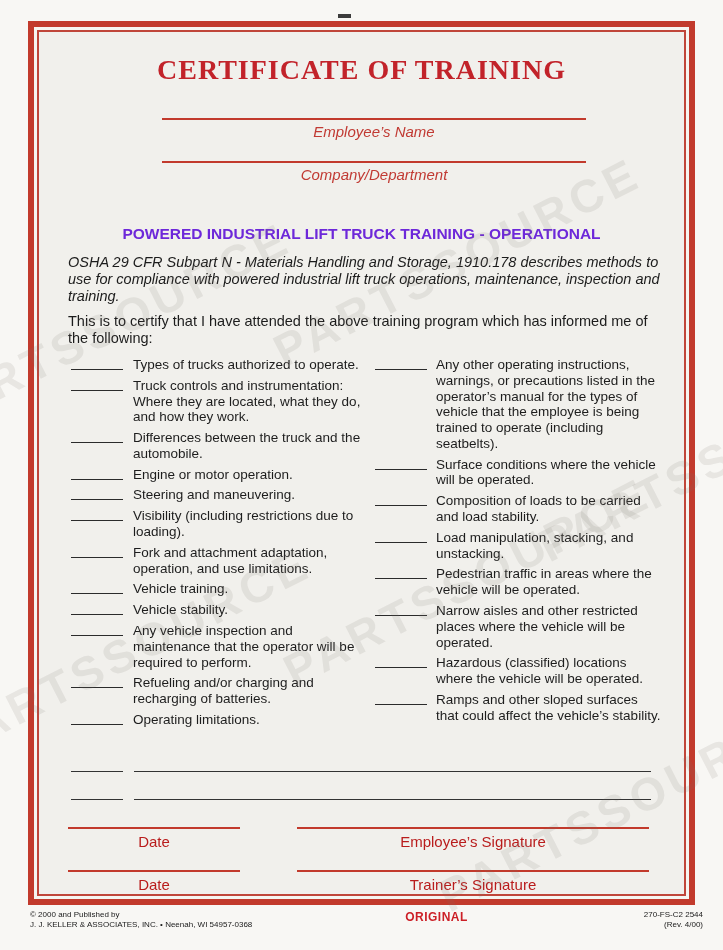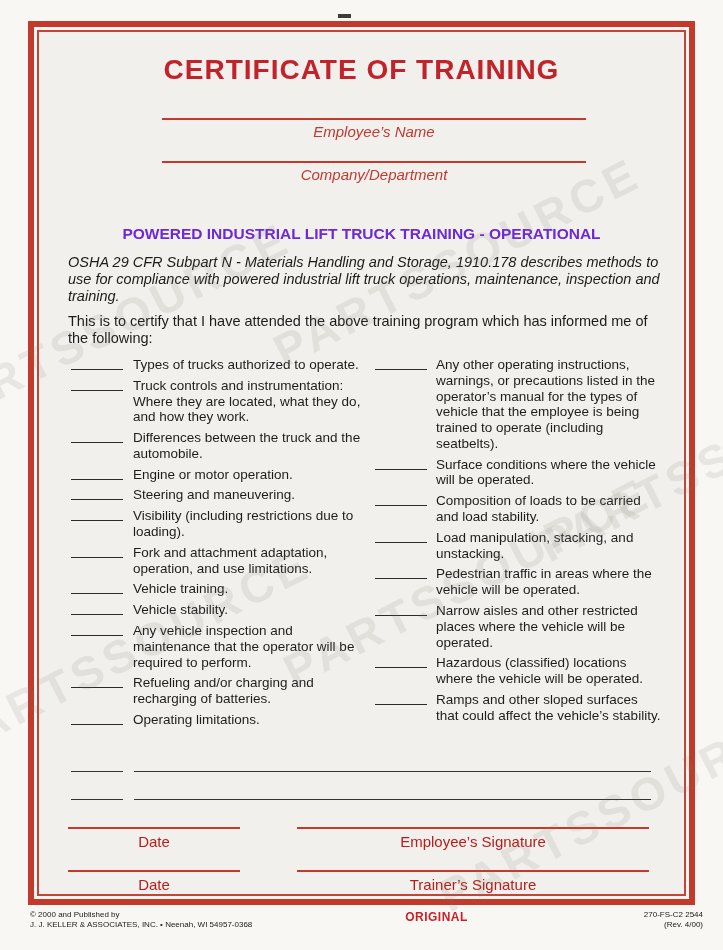--- a/index.html
+++ b/index.html
@@ -17,21 +17,21 @@
     position:absolute; left:28px; top:21px; width:667px; height:884px;
     border:6px solid #c23a2c; background:#f6f5f1; box-sizing:border-box;
   }
   .cert-inner {
     position:absolute; left:3px; top:3px; right:3px; bottom:3px;
     border:2px solid #c0463a; background:#f1f0ec; overflow:hidden;
   }
 
   .title {
     position:absolute; top:22px; left:0; right:0; text-align:center;
-    font-family:Liberation Sans, sans-serif; font-weight:bold;
+    font-family:Liberation Serif, serif; font-weight:bold;
     font-size:28px; letter-spacing:1px; color:#c2232a;
   }
 
   .field { position:absolute; left:123px; width:424px;font-style:italic; }
   .field-line { border-top:2px solid #c23a2c; height:0; }
   .field-label { text-align:center; color:#c13a33; font-size:15px; margin-top:3px; }
   .field1 { top:86px; }
   .field2 { top:129px; }
 
   .heading {

